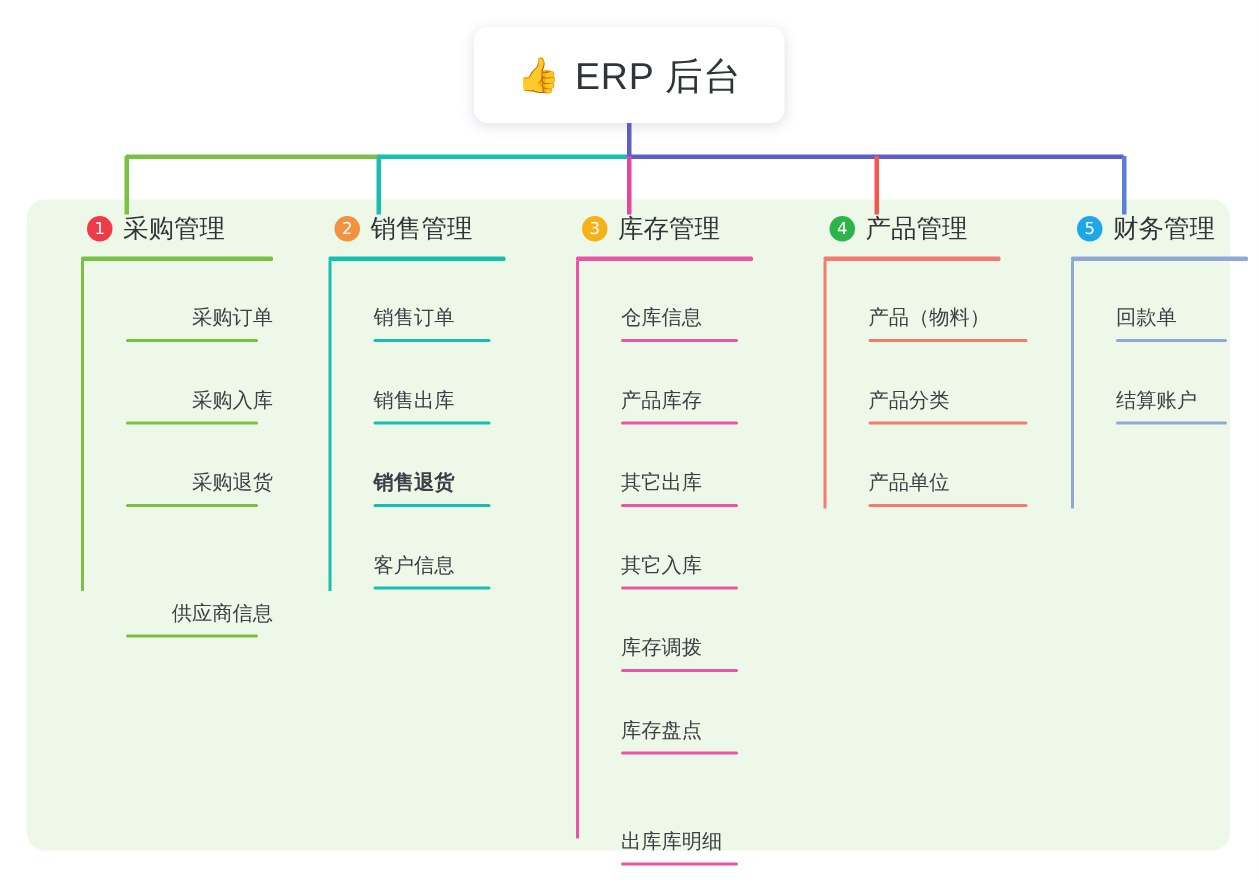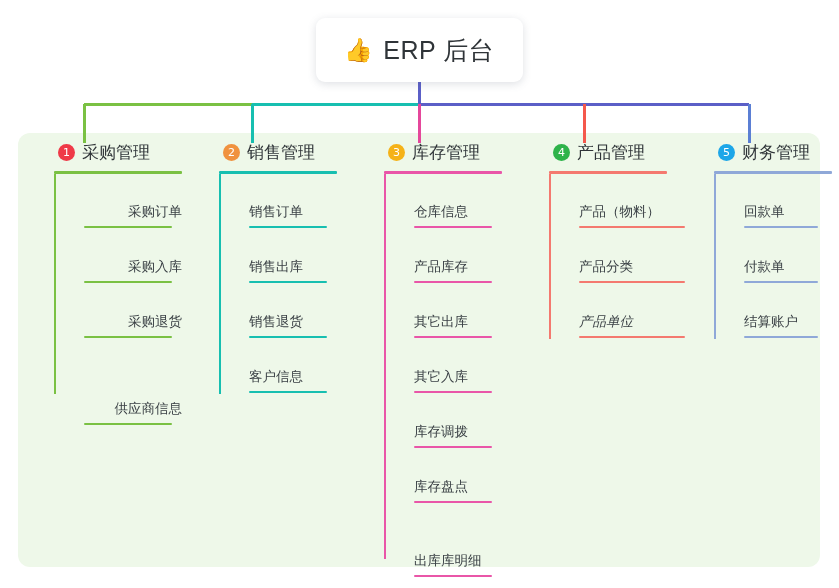--- a/index.html
+++ b/index.html
@@ -204,21 +204,21 @@
         <div class="leaf-list" style="height: 220px;">
           <div class="leaf-spine" style="background: rgb(23, 191, 176); height: 220px;"></div>
           <div class="leaf" style="height: 55px;">
             <span class="leaf-text" style="padding-top: 29px;">销售订单</span>
             <div class="leaf-rule" style="width: 78px; background: rgb(23, 191, 176); margin-left: 0px;"></div>
           </div>
           <div class="leaf" style="height: 55px;">
             <span class="leaf-text" style="padding-top: 29px;">销售出库</span>
             <div class="leaf-rule" style="width: 78px; background: rgb(23, 191, 176); margin-left: 0px;"></div>
           </div>
-          <div class="leaf" style="height: 55px;">
+          <div class="leaf" style="height: 55px; font-weight: bold;">
             <span class="leaf-text" style="padding-top: 29px;">销售退货</span>
             <div class="leaf-rule" style="width: 78px; background: rgb(23, 191, 176); margin-left: 0px;"></div>
           </div>
           <div class="leaf" style="height: 55px;">
             <span class="leaf-text" style="padding-top: 29px;">客户信息</span>
             <div class="leaf-rule" style="width: 78px; background: rgb(23, 191, 176); margin-left: 0px;"></div>
           </div>
         </div>
       </div>
       <div class="column" style="left: 352px;">
@@ -268,43 +268,39 @@
         <div class="leaf-list" style="height: 165px;">
           <div class="leaf-spine" style="background: rgb(244, 121, 111); height: 165px;"></div>
           <div class="leaf" style="height: 55px;">
             <span class="leaf-text" style="padding-top: 29px;">产品（物料）</span>
             <div class="leaf-rule" style="width: 106px; background: rgb(244, 121, 111); margin-left: 0px;"></div>
           </div>
           <div class="leaf" style="height: 55px;">
             <span class="leaf-text" style="padding-top: 29px;">产品分类</span>
             <div class="leaf-rule" style="width: 106px; background: rgb(244, 121, 111); margin-left: 0px;"></div>
           </div>
-          <div class="leaf" style="height: 55px; font-style: italic;">
+          <div class="leaf" style="height: 55px;">
             <span class="leaf-text" style="padding-top: 29px;">产品单位</span>
             <div class="leaf-rule" style="width: 106px; background: rgb(244, 121, 111); margin-left: 0px;"></div>
           </div>
         </div>
       </div>
       <div class="column" style="left: 682px;">
         <div class="col-head">
           <span class="badge" style="background: rgb(29, 166, 232);">5</span>
           <span class="col-title">财务管理</span>
         </div>
         <div class="head-rule" style="width: 118px; background: rgb(143, 168, 216);"></div>
         <div class="leaf-list" style="height: 165px;">
           <div class="leaf-spine" style="background: rgb(143, 168, 216); height: 165px;"></div>
           <div class="leaf" style="height: 55px;">
             <span class="leaf-text" style="padding-top: 29px;">回款单</span>
             <div class="leaf-rule" style="width: 74px; background: rgb(143, 168, 216); margin-left: 0px;"></div>
           </div>
           <div class="leaf" style="height: 55px;">
-            <span class="leaf-text" style="padding-top: 29px;">付款单</span>
-            <div class="leaf-rule" style="width: 74px; background: rgb(143, 168, 216); margin-left: 0px;"></div>
-          </div>
-          <div class="leaf" style="height: 55px;">
             <span class="leaf-text" style="padding-top: 29px;">结算账户</span>
             <div class="leaf-rule" style="width: 74px; background: rgb(143, 168, 216); margin-left: 0px;"></div>
           </div>
         </div>
       </div>
     </div>
 
 </div>
 
 </body></html>

